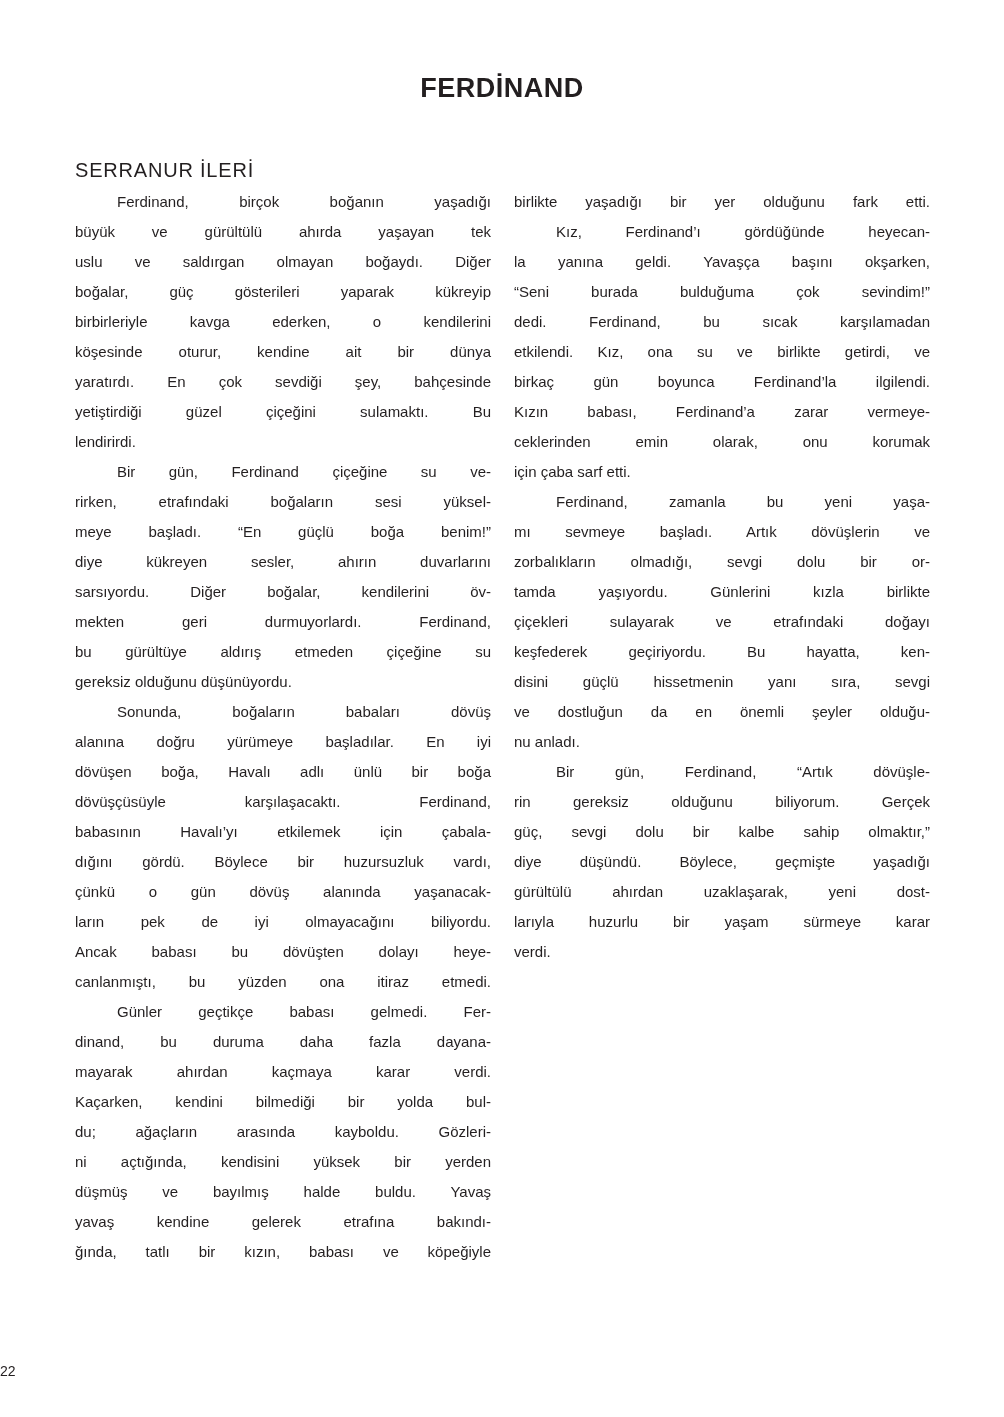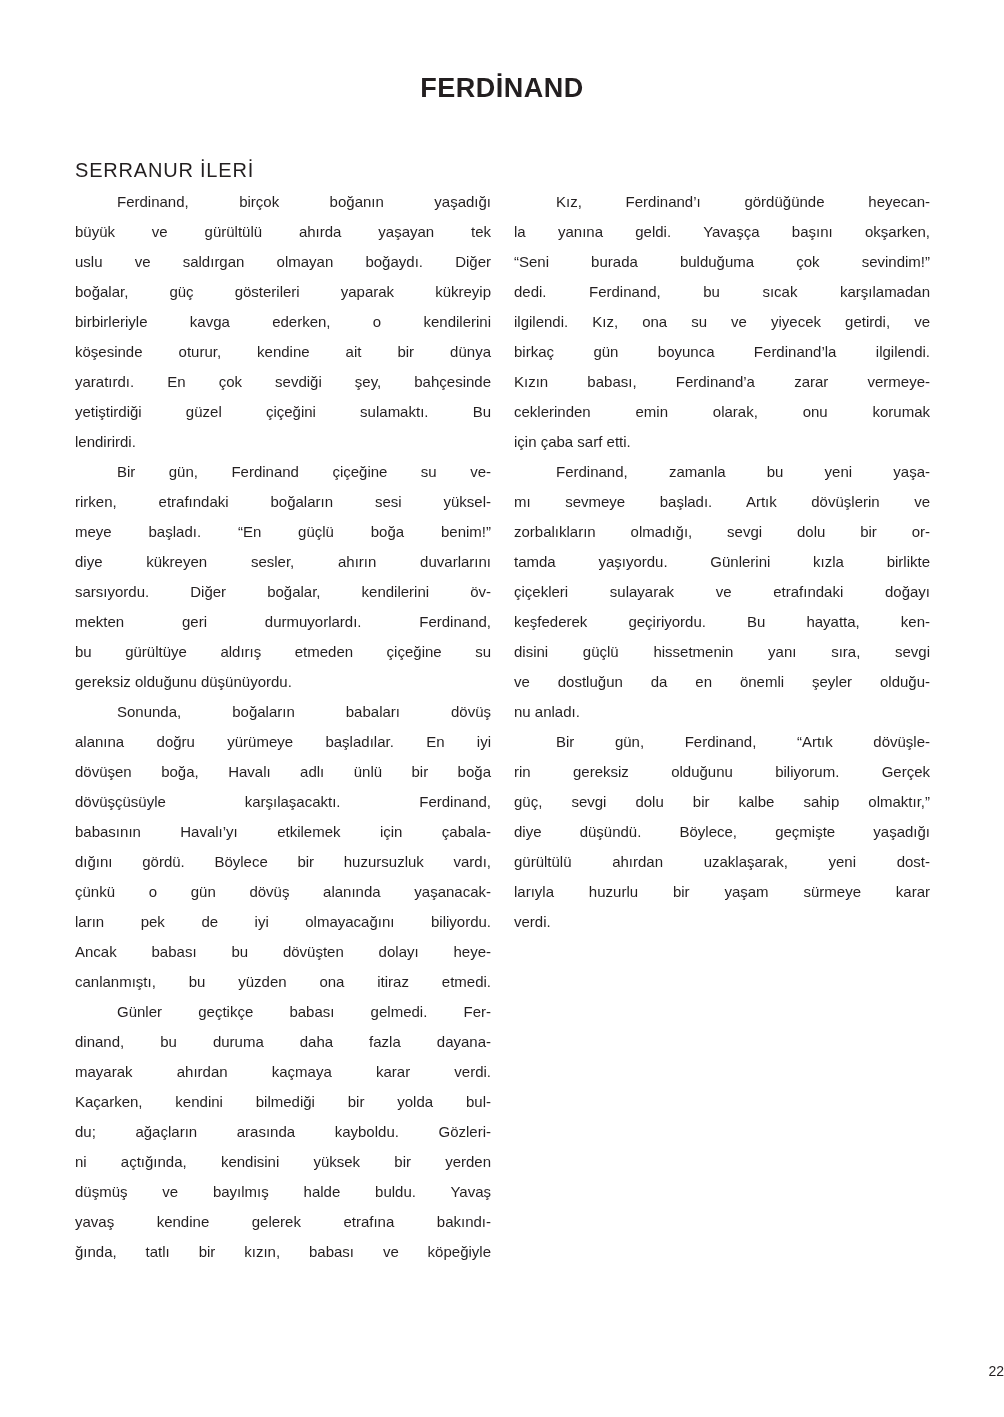--- a/index.html
+++ b/index.html
@@ -54,21 +54,21 @@
       text-align-last: left;
     }
     .line.indent {
       text-indent: 42px;
     }
     .page-number {
       position: absolute;
       top: 1362px;
       left: 0;
       width: 1004px;
-      text-align: right;
+      text-align: left;
       font-size: 14px;
       line-height: 18px;
     }
   </style>
 </head>
 <body>
 
 <h1 class="title" style="margin:0;">FERDİNAND</h1>
 
 <div class="author">SERRANUR İLERİ</div>
@@ -106,25 +106,26 @@
     <span class="line">mayarak ahırdan kaçmaya karar verdi.</span>
     <span class="line">Kaçarken, kendini bilmediği bir yolda bul-</span>
     <span class="line">du; ağaçların arasında kayboldu. Gözleri-</span>
     <span class="line">ni açtığında, kendisini yüksek bir yerden</span>
     <span class="line">düşmüş ve bayılmış halde buldu. Yavaş</span>
     <span class="line">yavaş kendine gelerek etrafına bakındı-</span>
     <span class="line">ğında, tatlı bir kızın, babası ve köpeğiyle</span>
   </div>
 
 <div class="column col-right" id="col-right">
+    <span class="line">birlikte yaşadığı bir yer olduğunu fark etti.</span>
     <span class="line indent">Kız, Ferdinand’ı gördüğünde heyecan-</span>
     <span class="line">la yanına geldi. Yavaşça başını okşarken,</span>
     <span class="line">“Seni burada bulduğuma çok sevindim!”</span>
     <span class="line">dedi. Ferdinand, bu sıcak karşılamadan</span>
-    <span class="line">ilgilendi. Kız, ona su ve yiyecek getirdi, ve</span>
+    <span class="line">etkilendi. Kız, ona su ve birlikte getirdi, ve</span>
     <span class="line">birkaç gün boyunca Ferdinand’la ilgilendi.</span>
     <span class="line">Kızın babası, Ferdinand’a zarar vermeye-</span>
     <span class="line">ceklerinden emin olarak, onu korumak</span>
     <span class="line last">için çaba sarf etti.</span>
     <span class="line indent">Ferdinand, zamanla bu yeni yaşa-</span>
     <span class="line">mı sevmeye başladı. Artık dövüşlerin ve</span>
     <span class="line">zorbalıkların olmadığı, sevgi dolu bir or-</span>
     <span class="line">tamda yaşıyordu. Günlerini kızla birlikte</span>
     <span class="line">çiçekleri sulayarak ve etrafındaki doğayı</span>
     <span class="line">keşfederek geçiriyordu. Bu hayatta, ken-</span>

